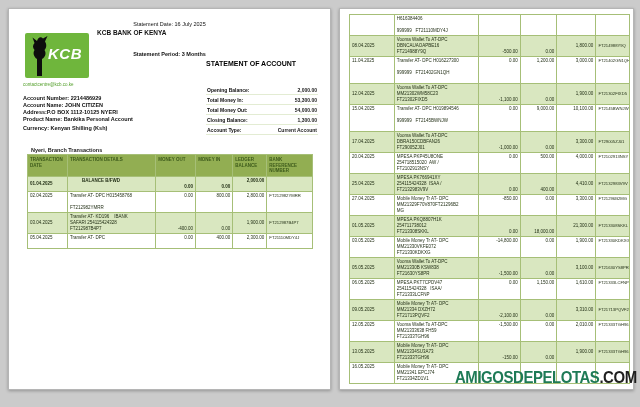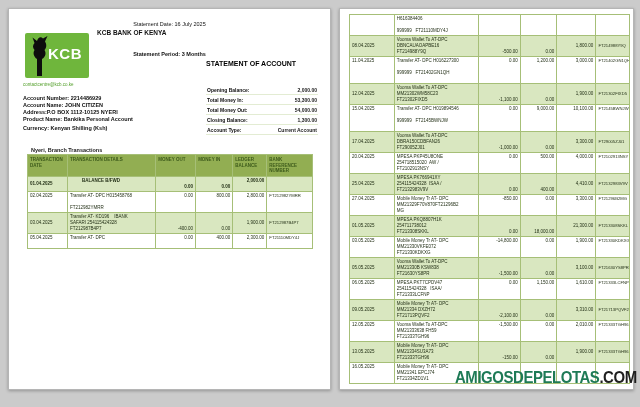--- a/index.html
+++ b/index.html
@@ -11,21 +11,21 @@
   .canvas{position:relative;width:640px;height:407px;background:#cbcbcb;overflow:hidden;}
   .page{position:absolute;background:#fff;border:1px solid #b5b5b5;box-shadow:0 1px 3px rgba(0,0,0,.28);overflow:hidden;}
   .page1{left:8px;top:8px;width:323px;height:382px;}
   .page2{left:339px;top:8px;width:295px;height:382px;}
 
   
   .stmt-date{position:absolute;top:12px;left:0;width:100%;text-align:center;font-size:5.5px;color:#111;}
   .bank-name{position:absolute;top:20px;left:88px;font-size:6.5px;font-weight:bold;color:#111;}
   .logo{position:absolute;top:24px;left:16px;width:64px;height:45px;background:var(--logo-green);border-radius:2px;overflow:hidden;}
   .logo svg{position:absolute;left:2px;top:2px;height:41px;}
-  .logo .logo-txt{position:absolute;left:23px;top:12px;color:#fff;font-weight:bold;font-size:15px;letter-spacing:.5px;}
+  .logo .logo-txt{position:absolute;left:23px;top:12px;color:#fff;font-weight:bold;font-size:15px;letter-spacing:.5px;font-style:italic;}
   .contact{position:absolute;top:73px;left:14px;font-size:4.5px;color:#55a02d;}
   .stmt-period{position:absolute;top:42px;left:0;width:100%;text-align:center;font-size:5.5px;font-weight:bold;color:#111;}
   .doc-title{position:absolute;top:51px;left:197px;font-size:7px;font-weight:bold;color:#000;}
   .summary{position:absolute;top:76px;left:197px;width:112px;}
   .summary-row{display:flex;justify-content:space-between;font-size:5px;padding:1.5px 1px;border-bottom:1px solid #e3ecd3;}
   .summary-row .lab{font-weight:bold;color:#111;}
   .summary-row .val{font-weight:bold;color:#222;}
   .acct{position:absolute;top:86px;left:14px;}
   .acct div{font-size:5.5px;font-weight:bold;color:#111;line-height:7px;}
   .currency{position:absolute;top:116px;left:14px;font-size:5.5px;font-weight:bold;color:#111;}

